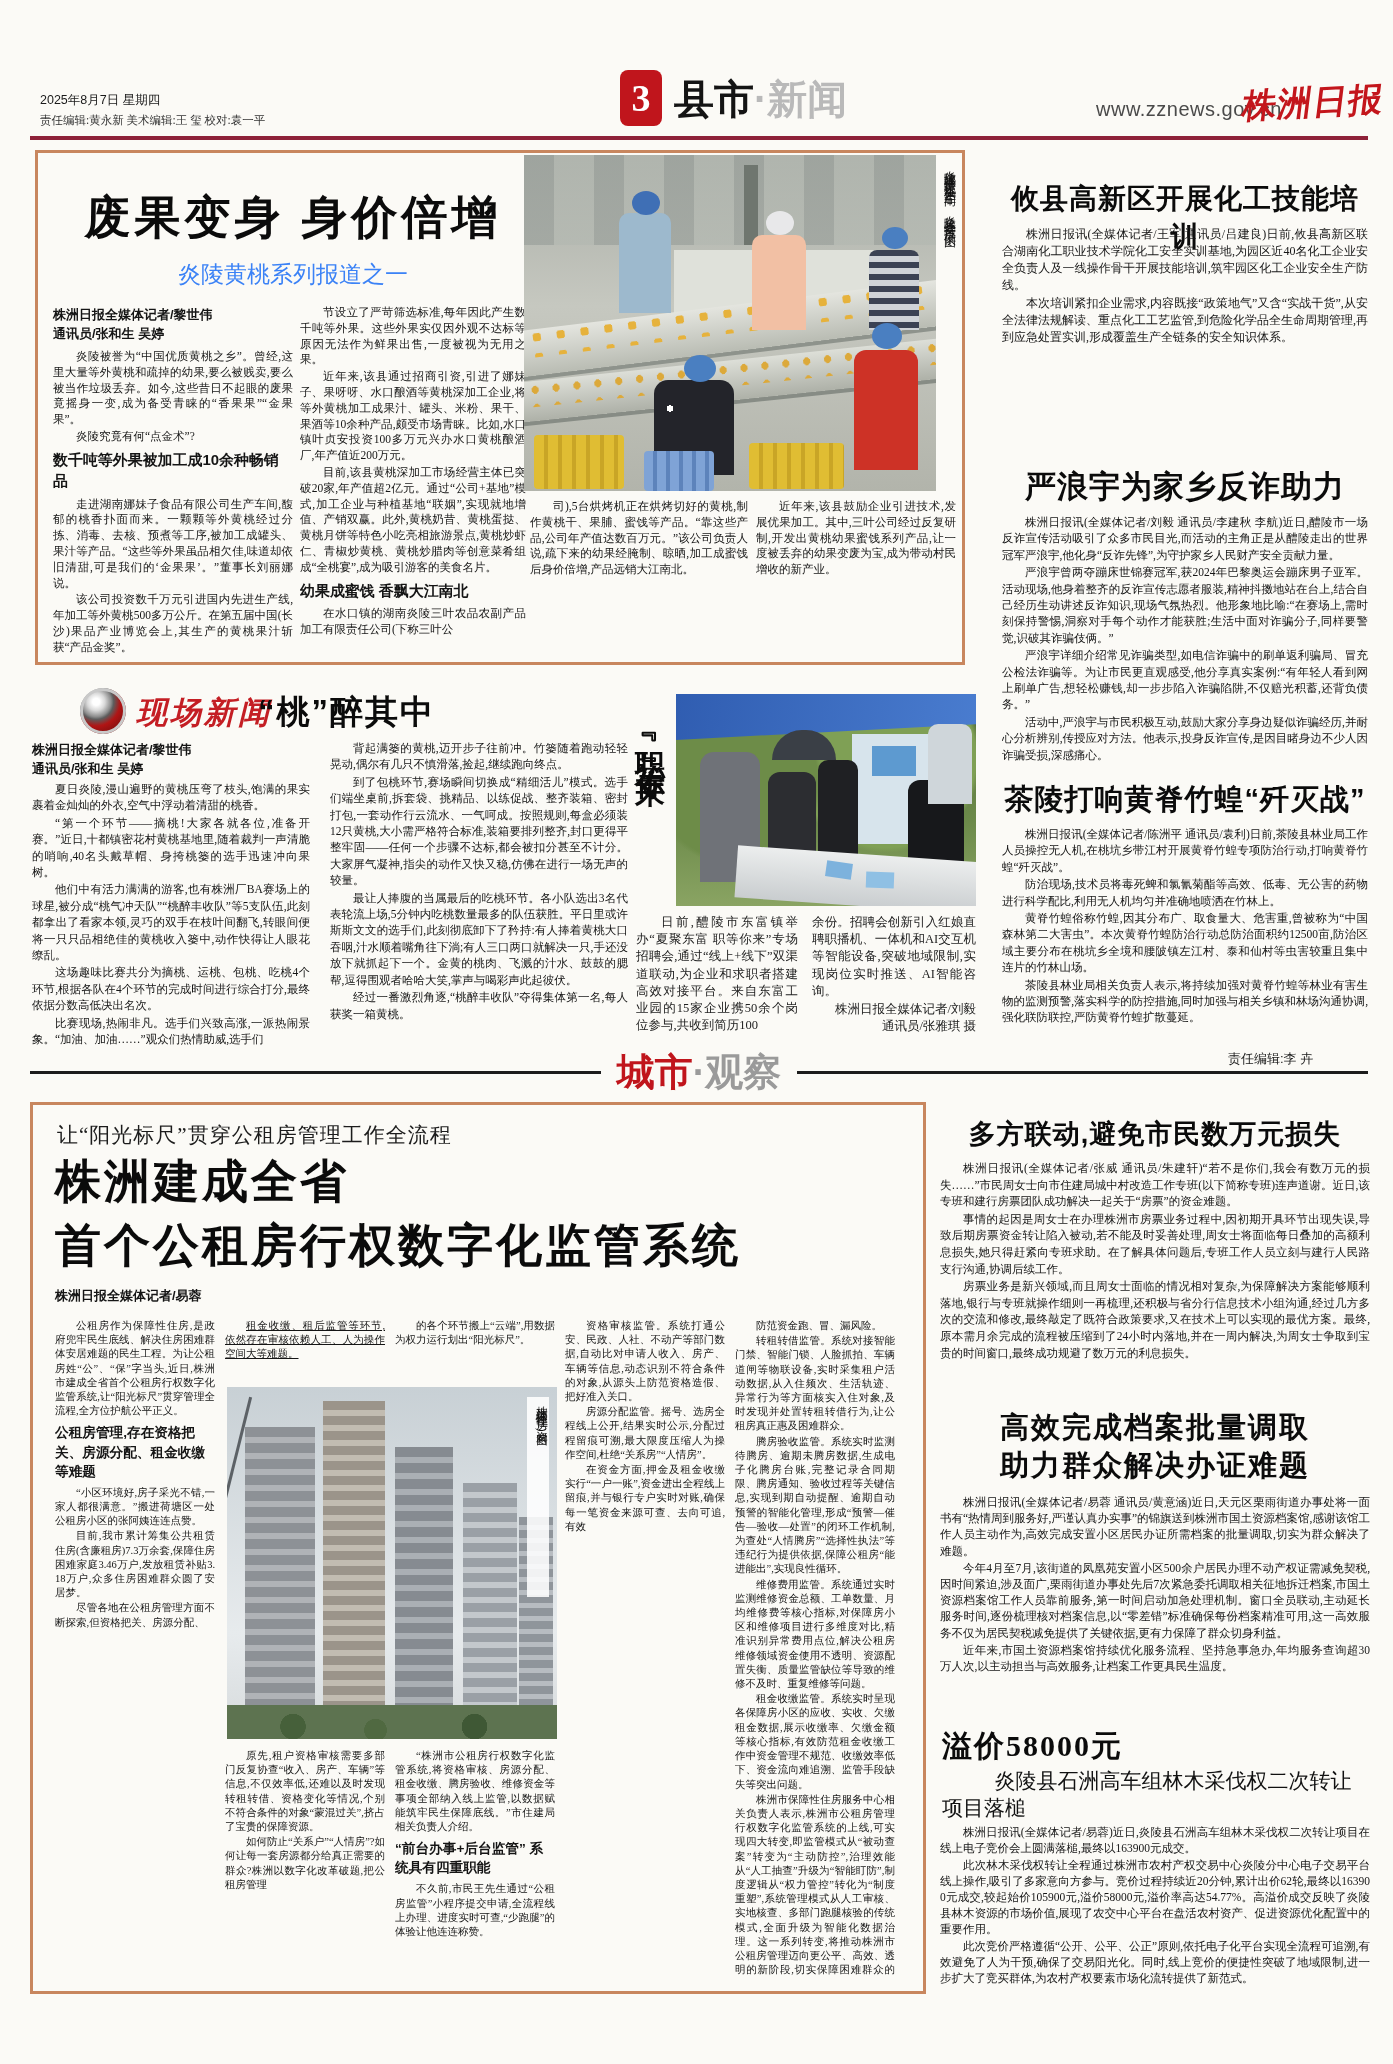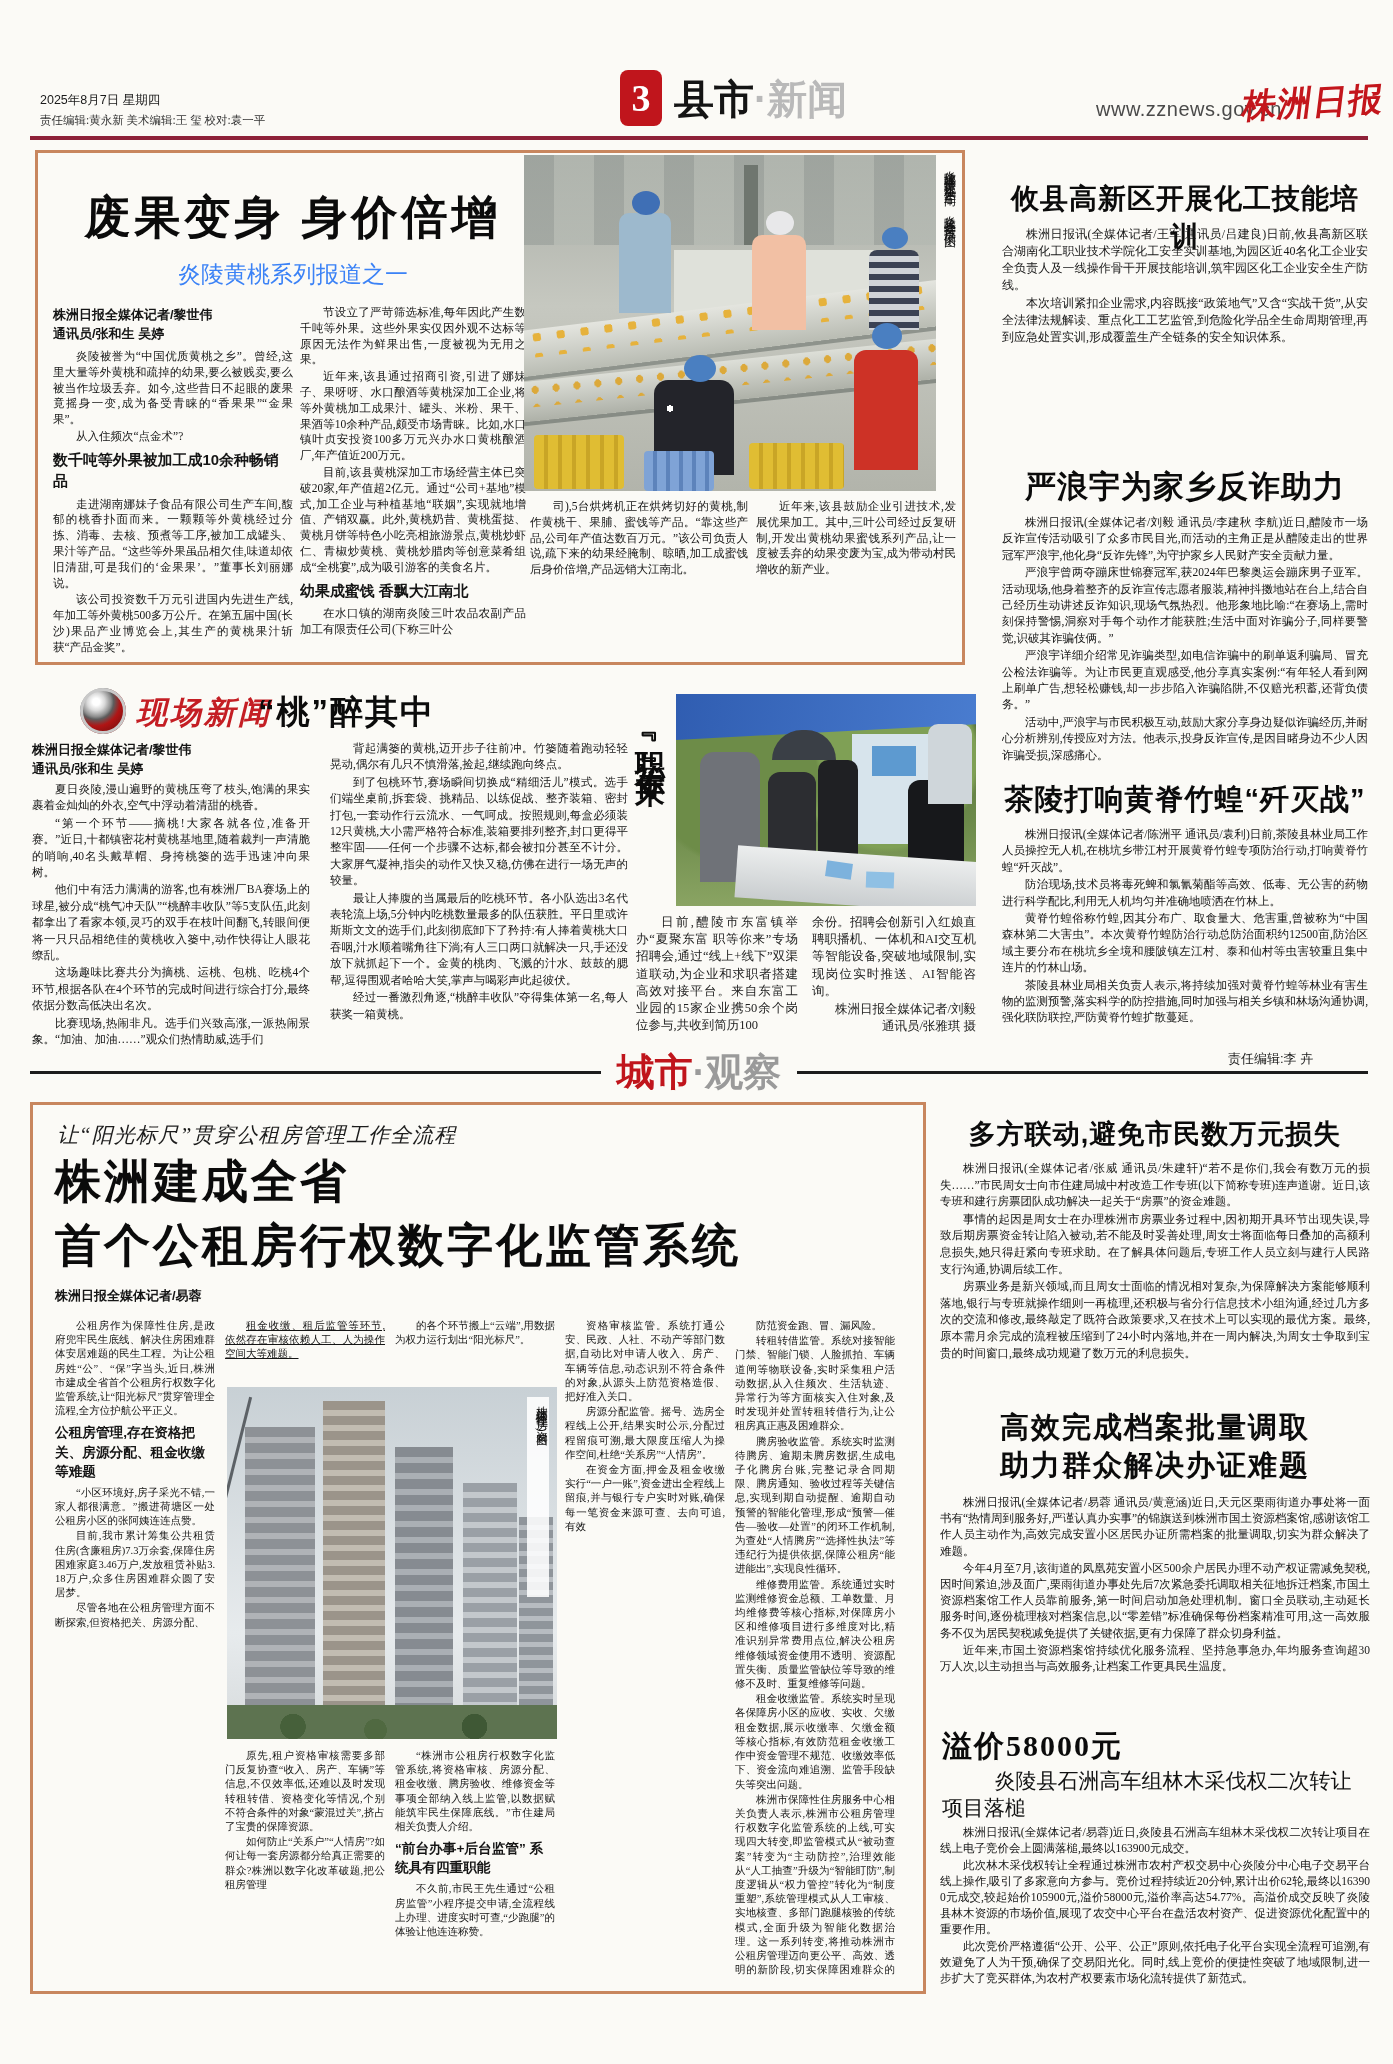--- a/index.html
+++ b/index.html
@@ -39,21 +39,21 @@
 
   <div class="box" style="left:35px;top:150px;width:924px;height:509px;">
     <div class="abs hl" style="left:15px;top:34px;width:480px;text-align:center;font-size:46px;letter-spacing:4px;">废果变身 身价倍增</div>
     <div class="abs" style="left:15px;top:106px;width:480px;text-align:center;font-size:23px;color:#3b82f6;">炎陵黄桃系列报道之一</div>
     <div class="abs" style="left:15px;top:152px;width:250px;font-size:13px;font-weight:bold;line-height:19px;font-family:'Liberation Sans',sans-serif;">
       <div>株洲日报全媒体记者/黎世伟</div>
       <div>通讯员/张和生  吴婷</div>
     </div>
     <div class="abs col" style="left:15px;top:196px;width:240px;height:306px;font-size:11.5px;line-height:15.8px;">
         <div class="para">炎陵被誉为“中国优质黄桃之乡”。曾经,这里大量等外黄桃和疏掉的幼果,要么被贱卖,要么被当作垃圾丢弃。如今,这些昔日不起眼的废果竟摇身一变,成为备受青睐的“香果果”“金果果”。</div>
-        <div class="para">从入住频次“点金术”?</div>
+        <div class="para">炎陵究竟有何“点金术”?</div>
         <div class="colsub">数千吨等外果被加工成10余种畅销品</div>
         <div class="para">走进湖南娜妹子食品有限公司生产车间,馥郁的桃香扑面而来。一颗颗等外黄桃经过分拣、消毒、去核、预煮等工序,被加工成罐头、果汁等产品。“这些等外果虽品相欠佳,味道却依旧清甜,可是我们的‘金果果’。”董事长刘丽娜说。</div>
         <div class="para">该公司投资数千万元引进国内先进生产线,年加工等外黄桃500多万公斤。在第五届中国(长沙)果品产业博览会上,其生产的黄桃果汁斩获“产品金奖”。</div>
       </div>
     <div class="abs col" style="left:262px;top:152px;width:226px;height:350px;font-size:11.5px;line-height:15.8px;">
         <div class="para">节设立了严苛筛选标准,每年因此产生数千吨等外果。这些外果实仅因外观不达标等原因无法作为鲜果出售,一度被视为无用之果。</div>
         <div class="para">近年来,该县通过招商引资,引进了娜妹子、果呀呀、水口酿酒等黄桃深加工企业,将等外黄桃加工成果汁、罐头、米粉、果干、果酒等10余种产品,颇受市场青睐。比如,水口镇叶贞安投资100多万元兴办水口黄桃酿酒厂,年产值近200万元。</div>
         <div class="para">目前,该县黄桃深加工市场经营主体已突破20家,年产值超2亿元。通过“公司+基地”模式,加工企业与种植基地“联姻”,实现就地增值、产销双赢。此外,黄桃奶昔、黄桃蛋挞、黄桃月饼等特色小吃亮相旅游景点,黄桃炒虾仁、青椒炒黄桃、黄桃炒腊肉等创意菜肴组成“全桃宴”,成为吸引游客的美食名片。</div>
         <div class="colsub">幼果成蜜饯 香飘大江南北</div>
         <div class="para">在水口镇的湖南炎陵三叶农品农副产品加工有限责任公司(下称三叶公</div>
@@ -171,21 +171,21 @@
 
   <div class="abs" style="left:30px;top:1046px;width:1338px;height:52px;display:flex;align-items:center;">
     <div style="flex:1;height:3px;background:#1c1c1c;"></div>
     <div style="padding:0 16px;font-size:38px;font-weight:bold;white-space:nowrap;font-family:'Liberation Sans',sans-serif;">
       <span style="color:#c0151c;">城市</span><span style="color:#9a9a9a;">·观察</span>
     </div>
     <div style="flex:1;height:3px;background:#1c1c1c;"></div>
   </div>
 
   <div class="box" style="left:30px;top:1102px;width:890px;height:886px;">
-    <div class="abs" style="left:24px;top:16px;font-size:21px;color:#1c1c1c;letter-spacing:1px;font-style:italic;">让“阳光标尺”贯穿公租房管理工作全流程</div>
+    <div class="abs" style="left:24px;top:16px;font-size:21px;color:#1c1c1c;letter-spacing:1px;">让“阳光标尺”贯穿公租房管理工作全流程</div>
     <div class="abs hl" style="left:22px;top:46px;font-size:46px;letter-spacing:3px;">株洲建成全省</div>
     <div class="abs hl" style="left:22px;top:110px;font-size:46px;letter-spacing:3px;">首个公租房行权数字化监管系统</div>
     <div class="abs" style="left:22px;top:182px;font-size:13px;font-weight:bold;font-family:'Liberation Sans',sans-serif;">株洲日报全媒体记者/易蓉</div>
 
     <div class="abs col" style="left:22px;top:214px;width:160px;height:656px;font-size:10.5px;line-height:14.2px;">
         <div class="para">公租房作为保障性住房,是政府兜牢民生底线、解决住房困难群体安居难题的民生工程。为让公租房姓“公”、“保”字当头,近日,株洲市建成全省首个公租房行权数字化监管系统,让“阳光标尺”贯穿管理全流程,全方位护航公平正义。</div>
         <div class="colsub">公租房管理,存在资格把关、房源分配、租金收缴等难题</div>
         <div class="para">“小区环境好,房子采光不错,一家人都很满意。”搬进荷塘区一处公租房小区的张阿姨连连点赞。</div>
         <div class="para">目前,我市累计筹集公共租赁住房(含廉租房)7.3万余套,保障住房困难家庭3.46万户,发放租赁补贴3.18万户,众多住房困难群众圆了安居梦。</div>
         <div class="para">尽管各地在公租房管理方面不断探索,但资格把关、房源分配、</div>

